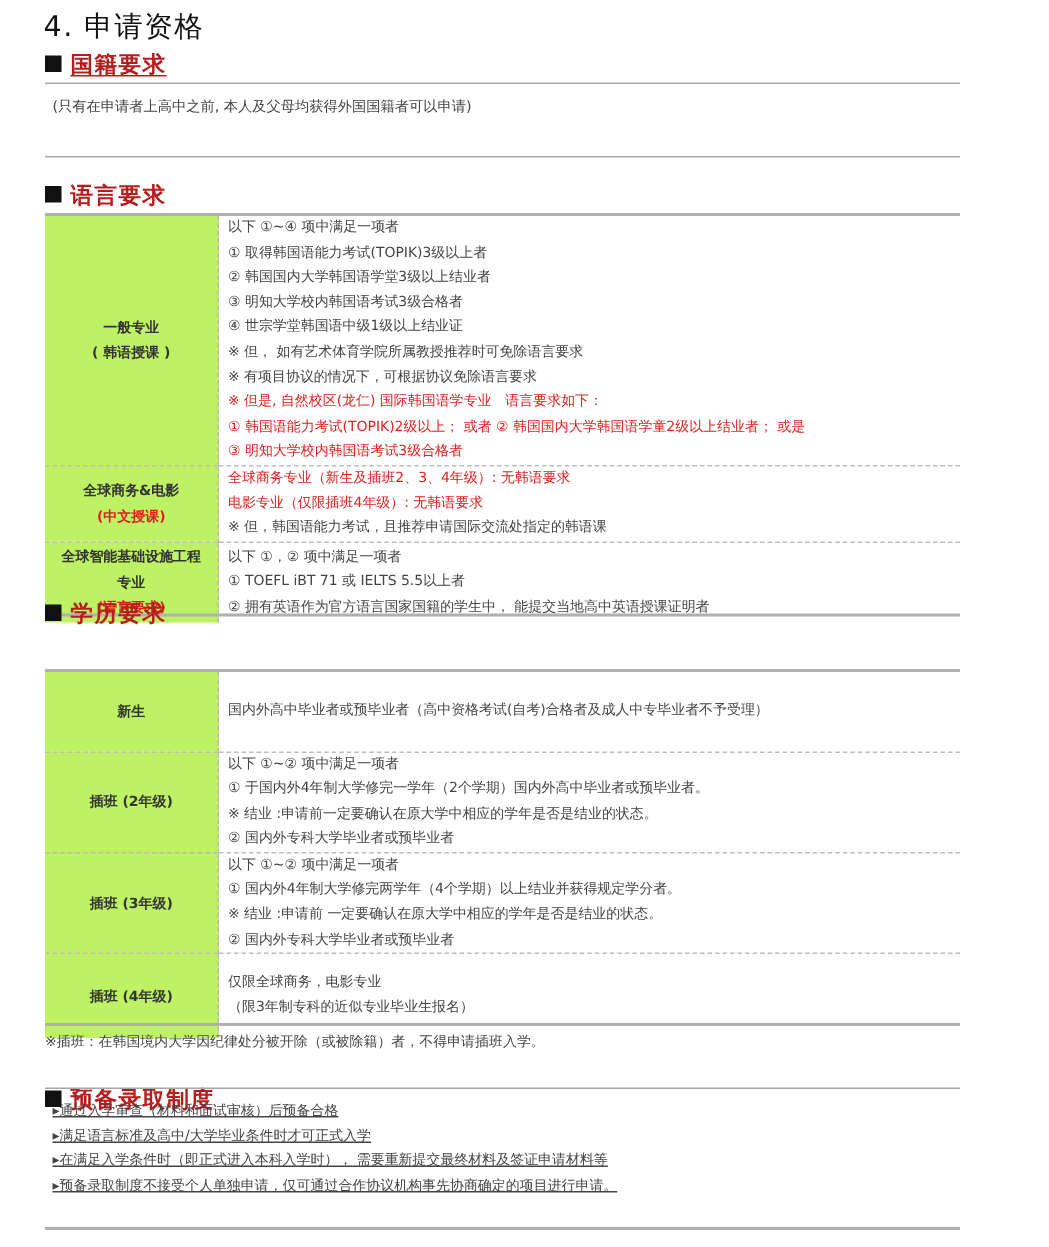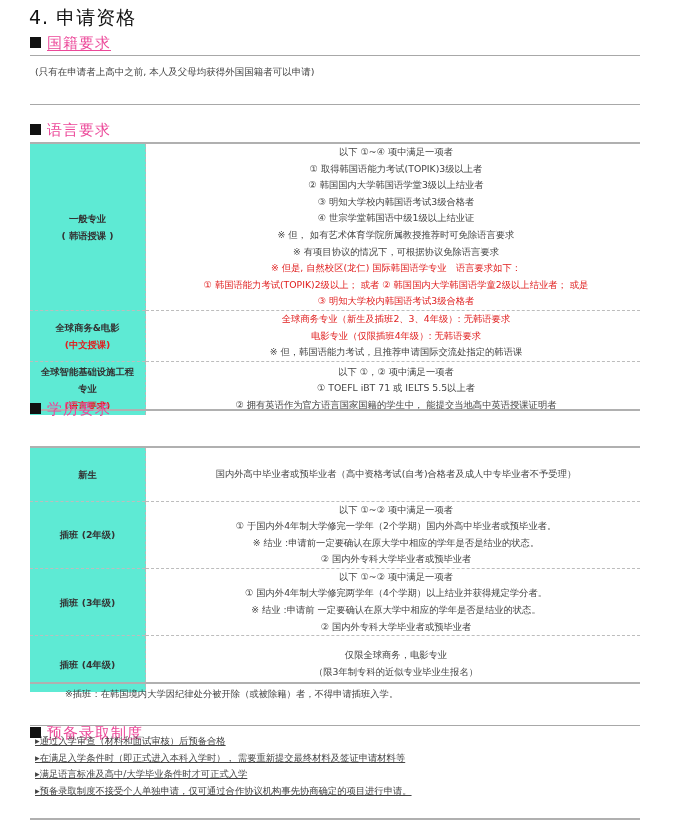--- a/index.html
+++ b/index.html
@@ -7,49 +7,49 @@
       width: 699px; height: 831px; overflow: hidden; position: relative;
       font-family: "DejaVu Sans", "Liberation Sans", sans-serif;
       color: #444;
     }
     .page-title {
       position: absolute; left: 29px; top: 5px;
       font-size: 19px; color: #111; letter-spacing: 1px;
     }
     .sec-head {
       position: absolute; left: 30px;
-      font-size: 15px; color: #ec4899; letter-spacing: 1px;
+      font-size: 15px; color: #b91c1c; letter-spacing: 1px; font-weight: bold;
     }
     .sec-head .sq {
       display: inline-block; width: 11px; height: 11px; background: #111;
       margin-right: 6px; vertical-align: 0px;
     }
     .sec-head .underlined { text-decoration: underline; text-underline-offset: 2px; }
     .rule { position: absolute; left: 30px; width: 610px; height: 0; border-top: 1px solid #a8a8a8; }
     .rule.thick { border-top: 2px solid #b0b0b0; }
     .plain-text {
       position: absolute; left: 35px; font-size: 9.5px; line-height: 16px; color: #444;
     }
     table.req {
       position: absolute; left: 30px; width: 610px; border-collapse: collapse;
       font-size: 9.3px; color: #444;
     }
-    table.req td { padding: 0; vertical-align: middle; text-align: center; }
+    table.req td { padding: 0; vertical-align: middle; }
     table.req td.lab {
-      width: 115px; background: #5eead4; text-align: center; color: #333;
+      width: 115px; background: #bef264; text-align: center; color: #333;
       font-weight: bold; border-right: 1px dashed #b8b8b8; line-height: 17px;
     }
     table.req td.val { padding-left: 6px; line-height: 16.6px; }
     table.req tr.sep td { border-top: 1px dashed #bdbdbd; }
     .red { color: #e02020; }
     .lab .red { color: #e02020; }
     .bullets {
       position: absolute; left: 35px; top: 733px; font-size: 9.3px; line-height: 16.6px; color: #444; text-decoration: underline;
     }
-    .footnote { position: absolute; left: 30px; top: 685px; font-size: 9.3px; color: #444; margin-left: 35px; }
+    .footnote { position: absolute; left: 30px; top: 685px; font-size: 9.3px; color: #444; }
   </style>
 </head>
 <body>
 
 <div class="page-title">4. 申请资格</div>
 
 <div class="sec-head" style="top:34px">
   <span class="sq"></span><span class="underlined">国籍要求</span>
 </div>
 <div class="rule" style="top:55px"></div>
@@ -150,17 +150,17 @@
   </table>
 <div class="rule thick" style="top:682px"></div>
 <div class="footnote" style="top:688px">※插班：在韩国境内大学因纪律处分被开除（或被除籍）者，不得申请插班入学。</div>
 
 <div class="sec-head" style="top:724px">
   <span class="sq"></span><span>预备录取制度</span>
 </div>
 <div class="rule" style="top:725px"></div>
 <div class="bullets">
   <div>▸通过入学审查（材料和面试审核）后预备合格</div>
+  <div>▸满足语言标准及高中/大学毕业条件时才可正式入学</div>
   <div>▸在满足入学条件时（即正式进入本科入学时）， 需要重新提交最终材料及签证申请材料等</div>
-  <div>▸满足语言标准及高中/大学毕业条件时才可正式入学</div>
   <div>▸预备录取制度不接受个人单独申请，仅可通过合作协议机构事先协商确定的项目进行申请。</div>
 </div>
 <div class="rule thick" style="top:818px"></div>
 
 </body></html>

